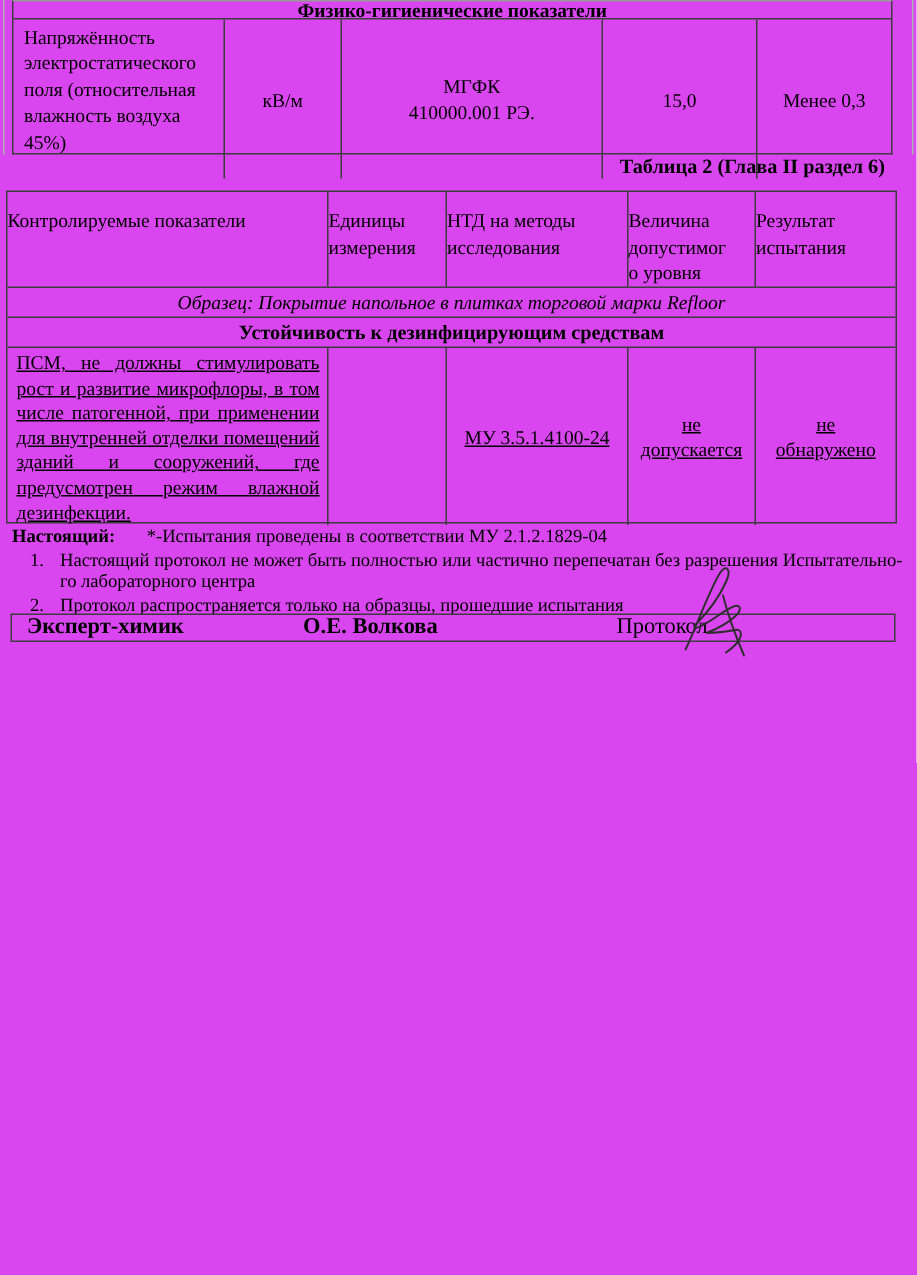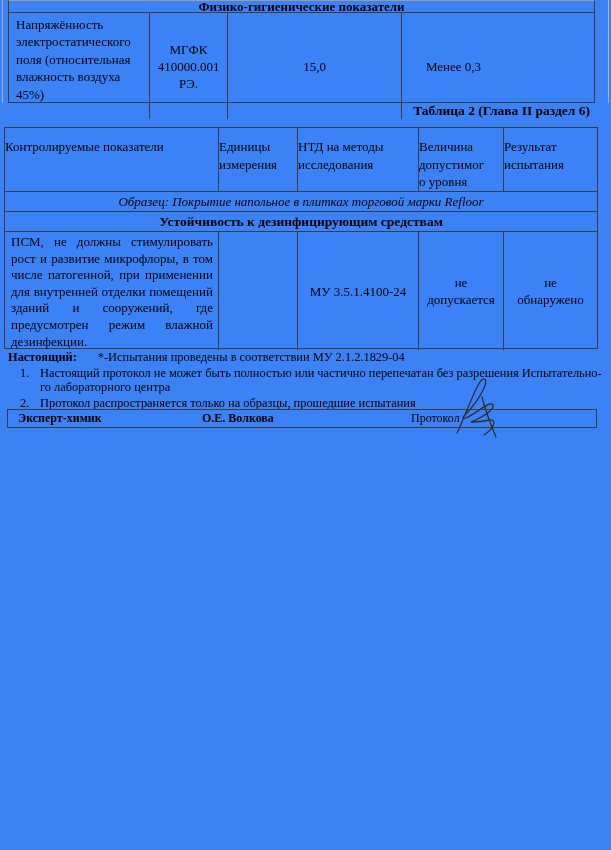--- a/index.html
+++ b/index.html
@@ -1,21 +1,21 @@
 <!DOCTYPE html>
 <html><head>
 <meta charset="utf-8">
 <style>
   * { box-sizing: border-box; }
   html, body { margin: 0; padding: 0; background: #ffffff; }
   .page {
     position: relative;
     width: 611px;
     height: 850px;
-    background: #3b82f6;
+    background: #d946ef;
     font-family: "Liberation Serif", serif;
     color: #000000;
     overflow: hidden;
   }
   .edge-line { position: absolute; width: 1px; background: #b0b0b0; }
 
   
   .t1 {
     position: absolute; left: 8px; top: 0; width: 587px; height: 103px;
     border-left: 1px solid #3d3d3d; border-right: 1px solid #3d3d3d;
@@ -47,56 +47,57 @@
   }
   .t2-head > div:last-child { border-right: none; }
   .t2-sample {
     height: 20px; border-bottom: 1px solid #3d3d3d; text-align: center;
     font-weight: normal; font-style: italic; font-size: 13px; line-height: 20px;
   }
   .t2-section {
     height: 20px; border-bottom: 1px solid #3d3d3d; text-align: center;
     font-weight: bold; font-size: 13.5px; line-height: 20px;
   }
-  .t2-row { display: grid; grid-template-columns: 214px 79px 121px 85px 1fr; height: 116px; }
+  .t2-row { display: grid; grid-template-columns: 214px 79px 121px 85px 1fr; height: 116px; text-decoration: underline; }
   .t2-row > div { border-right: 1px solid #3d3d3d; font-size: 13px; }
   .t2-row > div:last-child { border-right: none; }
   .t2-row .just { padding: 2px 5px 0 6px; text-align: justify; line-height: 16.6px; }
 
   
   .notes { position: absolute; left: 8px; top: 351px; width: 600px; font-size: 12.4px; line-height: 13.6px; }
   .notes-first { display: flex; }
   .notes-label { font-weight: bold; }
   .notes-text { margin-left: 21px; }
   .note-item { display: flex; margin-top: 2.5px; }
   .note-num { margin-left: 12px; width: 15px; }
   .note-text { flex: 1; margin-left: 5px; white-space: pre-line; }
 
   
   .sig-row {
     position: absolute; left: 7px; top: 409px; width: 590px; height: 19px;
-    border: 1px solid #3d3d3d; display: flex; align-items: center; font-size: 12px;
+    border: 1px solid #3d3d3d; display: flex; align-items: center; font-size: 15px;
   }
   .sig-role { font-weight: bold; margin-left: 10px; width: 184px; }
   .sig-name { font-weight: bold; width: 209px; }
   .sig-label { font-weight: normal; }
   .sig-svg { position: absolute; left: 449px; top: 377px; }
 </style>
 </head>
 <body>
 
 <div class="page">
 
   <div class="edge-line" style="left:2px; top:0; height:103px;"></div>
   <div class="edge-line" style="left:608px; top:0; height:103px;"></div>
 
   <div class="t1">
     <div class="t1-header">Физико-гигиенические показатели</div>
     <div class="t1-row">
       <div class="cell-left">Напряжённость электростатического поля (относительная влажность воздуха 45%)</div>
+      <div class="cell-center">кВ/м</div>
       <div class="cell-center">МГФК
 410000.001 РЭ.</div>
       <div class="cell-center">15,0</div>
       <div class="cell-center">Менее 0,3</div>
     </div>
   </div>
 
   <div class="t2-caption">Таблица 2 (Глава II раздел 6)</div>
 
   <div class="t2">

